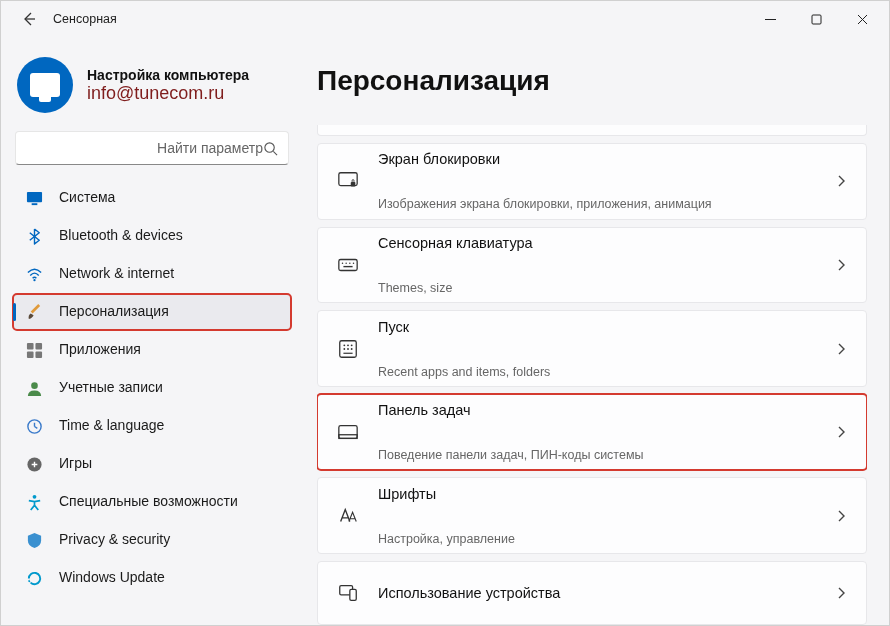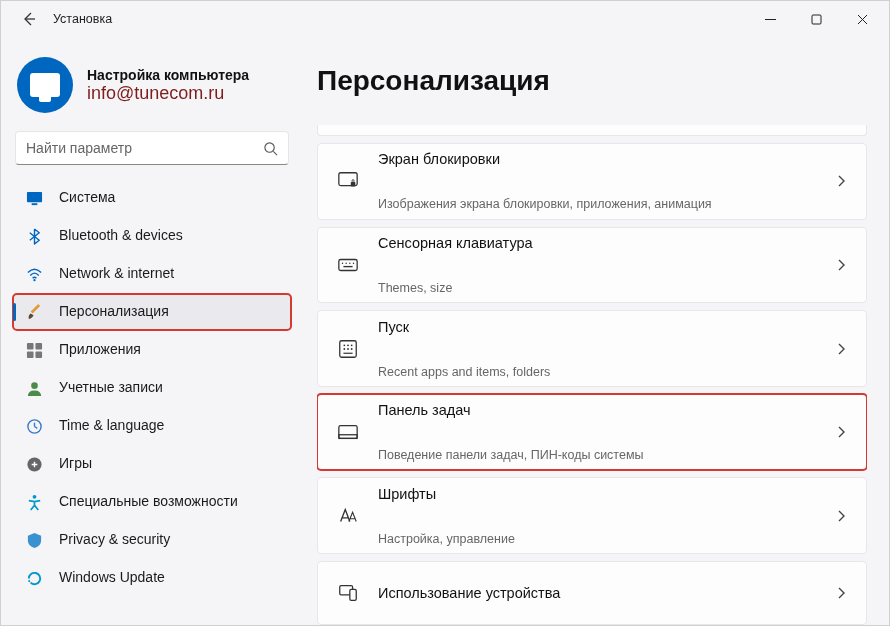--- a/index.html
+++ b/index.html
@@ -79,21 +79,21 @@
 .search-wrap { padding: 0 14px 10px 14px; }
 .search {
   width:100%; height:34px;
   background:#fff; border:1px solid #e6e6e6;
   border-bottom:1.5px solid #888;
   border-radius:4px;
   display:flex; align-items:center;
   padding: 0 10px;
   font-size:14px; color:#666;
 }
-.search-text { flex:1; color:#666; }
+.search-text { flex:1; color:#666;text-align:right; }
 .search-icon { color:#555; }
 .nav { padding: 4px 6px; display:flex; flex-direction:column; }
 .nav-item {
   display:flex; align-items:flex-start; gap:16px;
   padding: 9px 12px;
   border-radius:4px;
   font-size:14px;
   color:#1a1a1a;
   margin:1px 6px;
   position:relative;
@@ -157,21 +157,21 @@
 
 <div class="window">
   <div class="titlebar">
     <div class="titlebar-left">
       <div class="back-btn">
         <svg width="16" height="16" viewBox="0 0 16 16">
             <path d="M10 2 L4 8 L10 14" fill="none" stroke="currentColor" stroke-width="1.3"></path>
             <path d="M4 8 H14" fill="none" stroke="currentColor" stroke-width="1.3"></path>
           </svg>
       </div>
-      <div class="titlebar-title">Установка</div>
+      <div class="titlebar-title">Сенсорная</div>
     </div>
     <div class="titlebar-spacer"></div>
     <div class="win-controls">
       <div class="win-btn">
         <svg viewBox="0 0 11 11">
             <path d="M0 5.5 H11" stroke="currentColor" stroke-width="1"></path>
           </svg>
       </div>
       <div class="win-btn">
         <svg viewBox="0 0 11 11">

